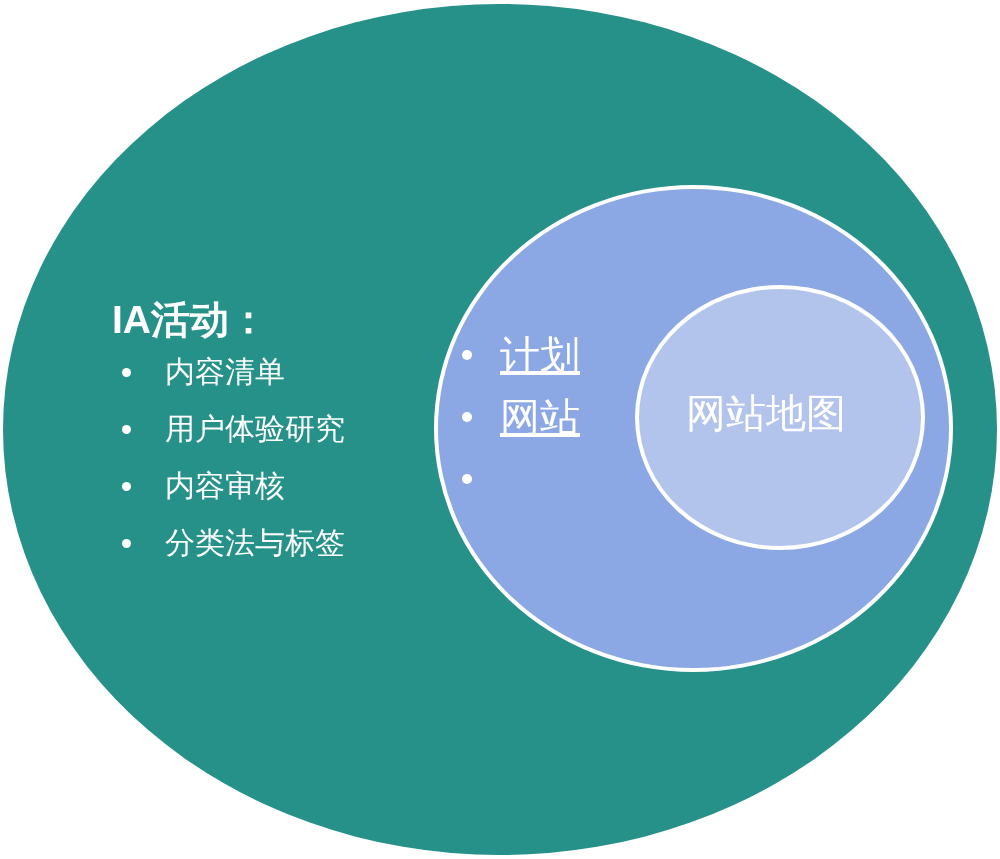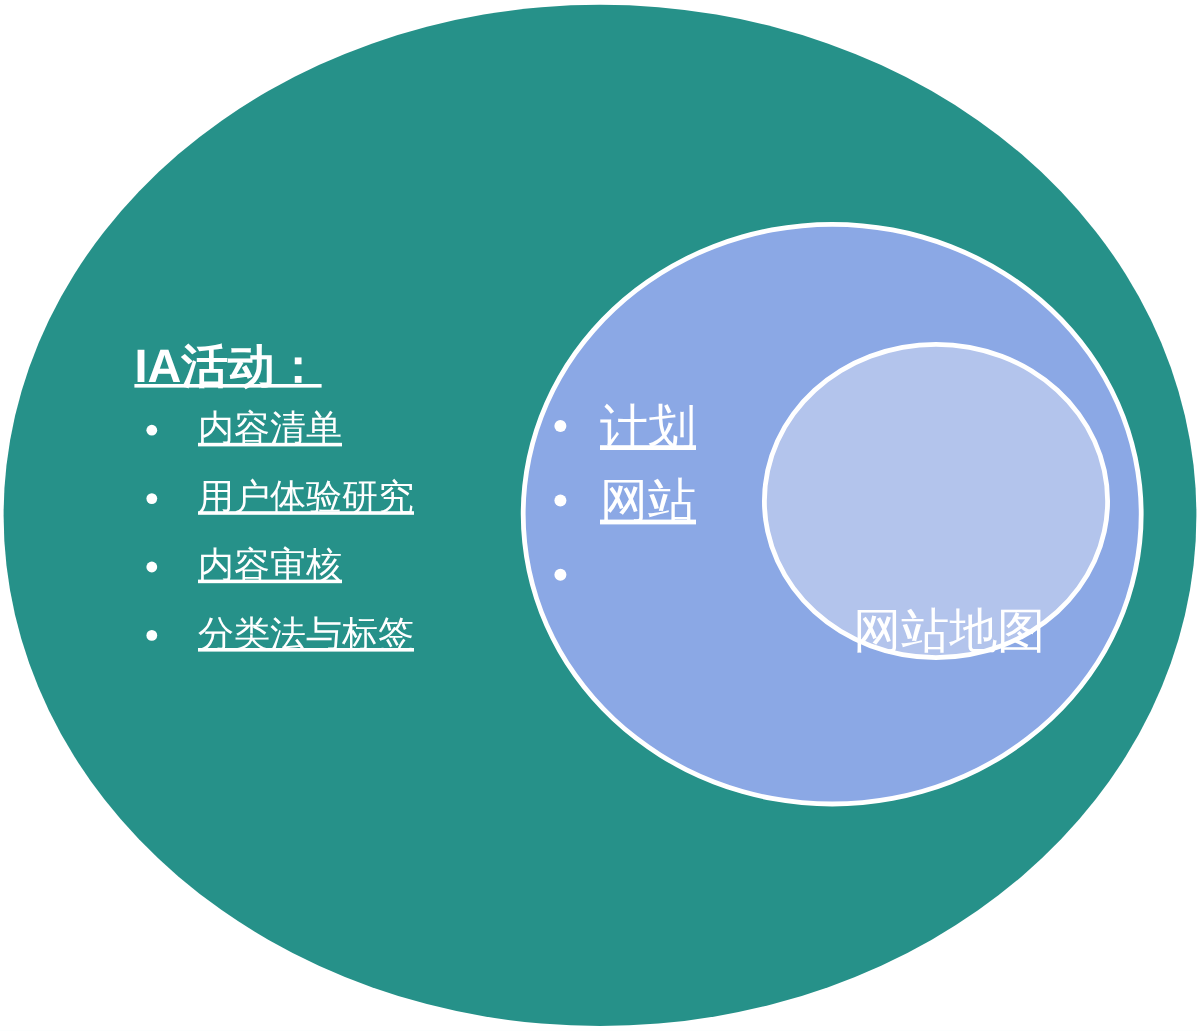--- a/index.html
+++ b/index.html
@@ -37,24 +37,23 @@
     background:#B3C4EC;
     border:4px solid #ffffff;
   }
 
   
   .textlayer { position:absolute; z-index:5; }
 
   
   #outer-text-block {
     left:112px;
-    top:282px;
+    top:296px;
     width:330px;
     color:#ffffff;
-    text-decoration:underline;
   }
   #outer-title {
     font-family:"Liberation Sans","DejaVu Sans",sans-serif;
     font-weight:bold;
     font-size:39px;
     line-height:48px;
     letter-spacing:0px;
     white-space:nowrap;
     margin-bottom:6px;
   }
@@ -88,27 +87,28 @@
   #middle-list .bullet-row { margin-bottom:18px;text-decoration:underline; }
   #middle-list .bullet-dot { margin:16px 28px 0 0px; width:10px; height:10px; }
   #middle-list .bullet-text {
     font-size:40px;
     line-height:44px;
     color:#ffffff;
   }
 
   
   #inner-label {
-    left:630px;
+    left:605px;
     top:285px;
     width:290px;
     height:265px;
     display:flex;
-    align-items:flex-end;
+    align-items:center;
     justify-content:center;
+    font-family:Liberation Mono, monospace;
   }
   #inner-label-text {
     font-size:40px;
     line-height:46px;
     color:#ffffff;
     white-space:nowrap;
     text-align:center;
     transform:translate(16px,-1px);
   }
 </style>

